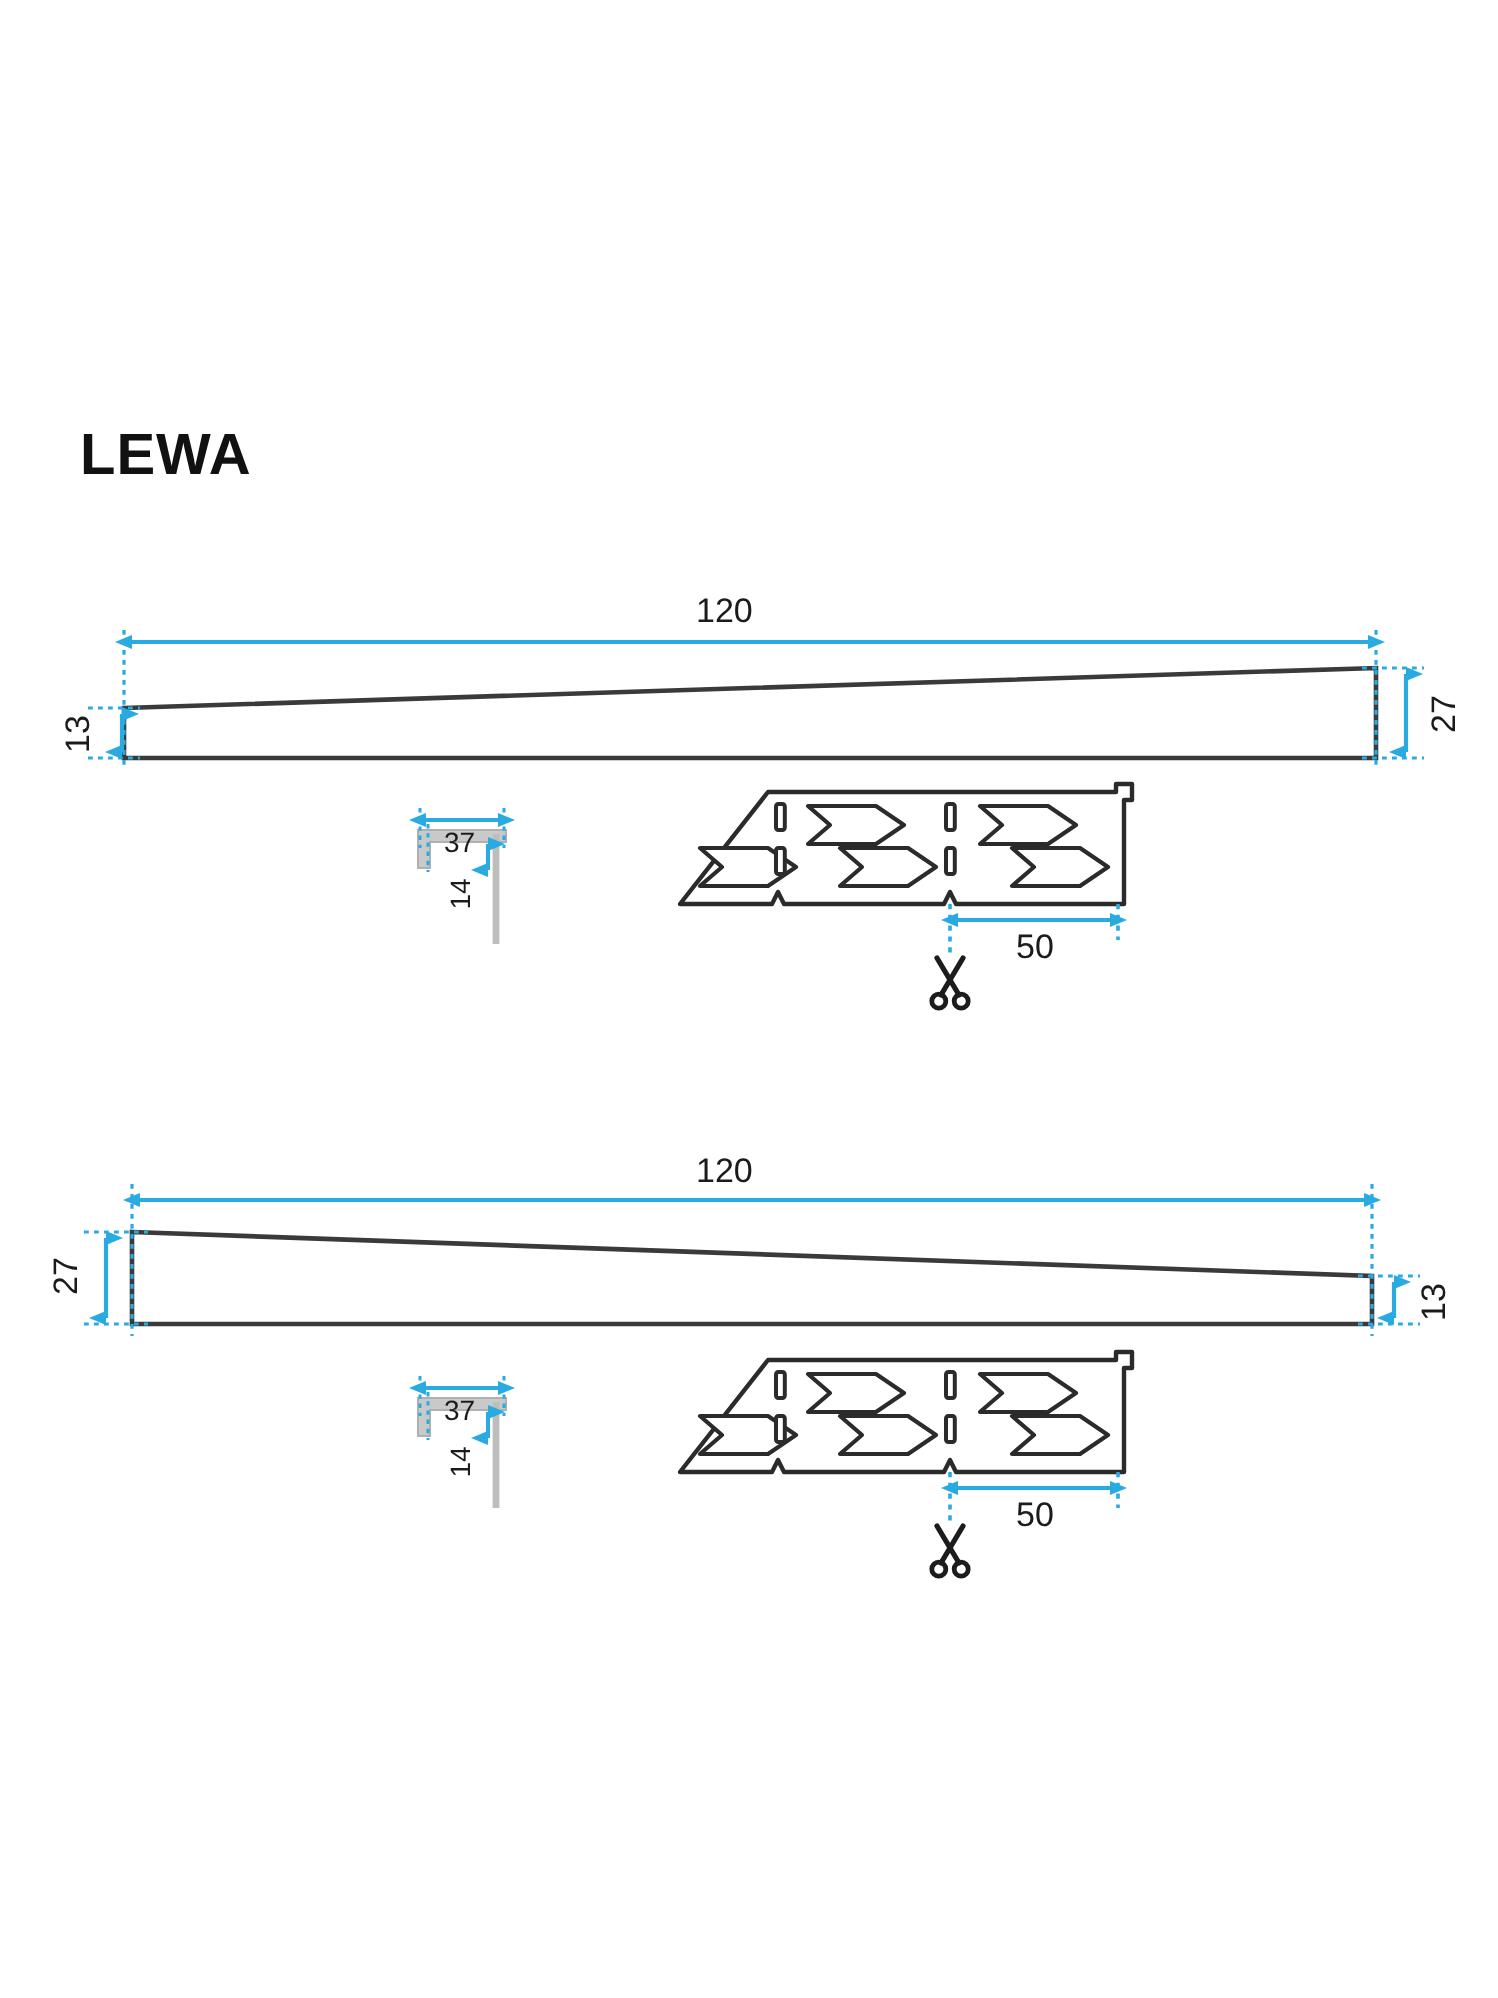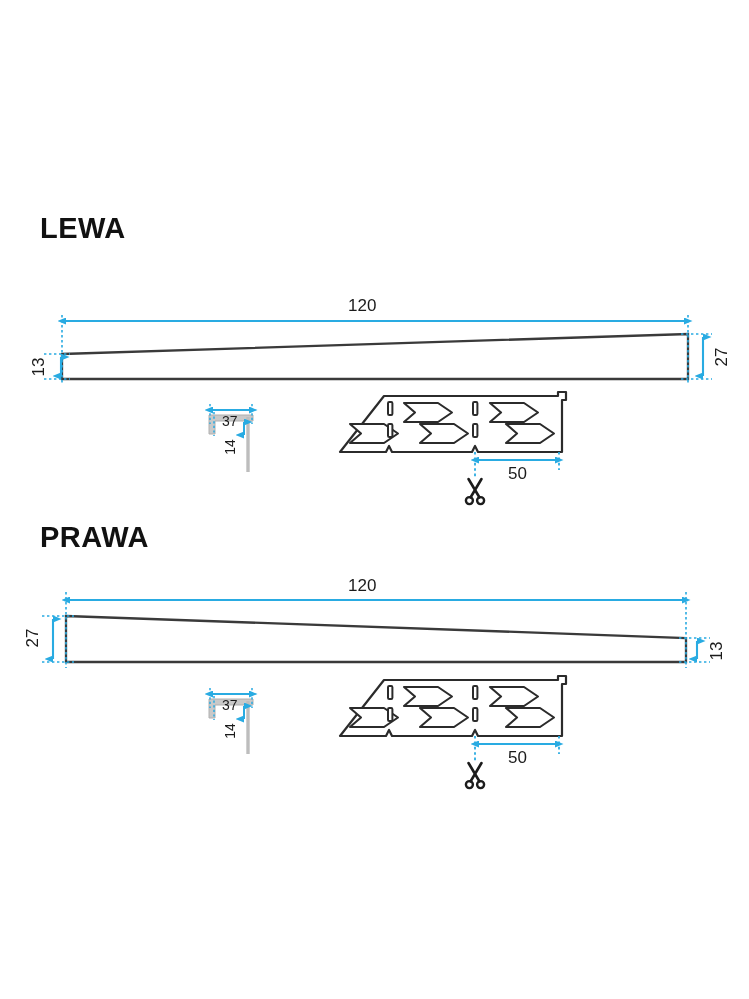--- a/index.html
+++ b/index.html
@@ -201,21 +201,20 @@
   <div class="dim-label rot90" style="left:30px; top:357px;">13</div>
 
   <div class="dim-label rot90" style="left:713px; top:347px;">27</div>
 
   <div class="dim-label small" style="left:222px; top:394px;">37</div>
 
   <div class="dim-label small rot90" style="left:222px; top:420px;">14</div>
 
   <div class="dim-label" style="left:508px; top:464px;">50</div>
 
-  <div class="heading" id="heading-prawa">PRAWA</div>
 
   <div class="dim-label" style="left:348px; top:576px;">120</div>
 
   <div class="dim-label rot90" style="left:24px; top:628px;">27</div>
 
   <div class="dim-label rot90" style="left:708px; top:641px;">13</div>
 
   <div class="dim-label small" style="left:222px; top:678px;">37</div>
 
   <div class="dim-label small rot90" style="left:222px; top:704px;">14</div>

